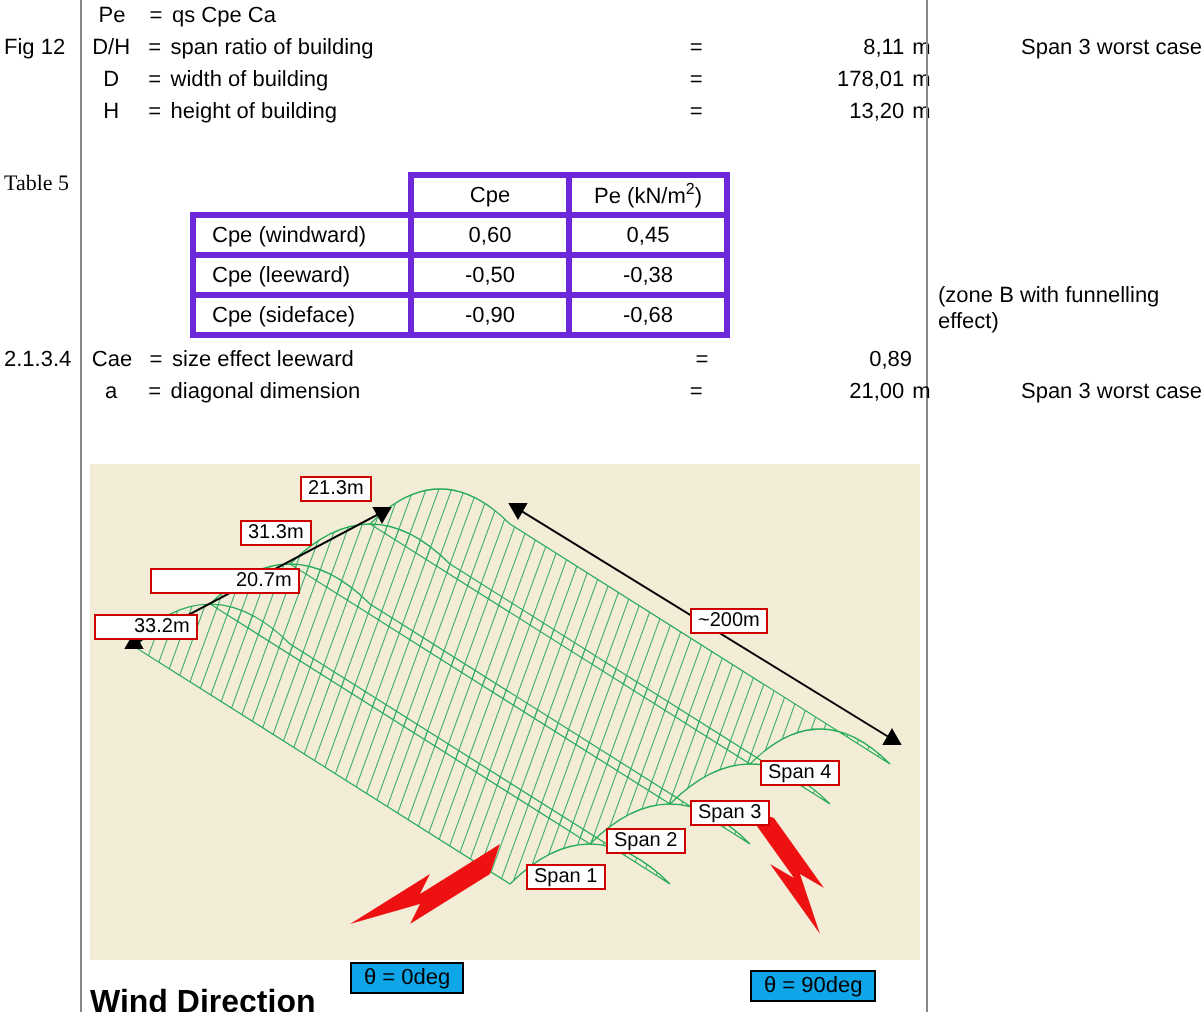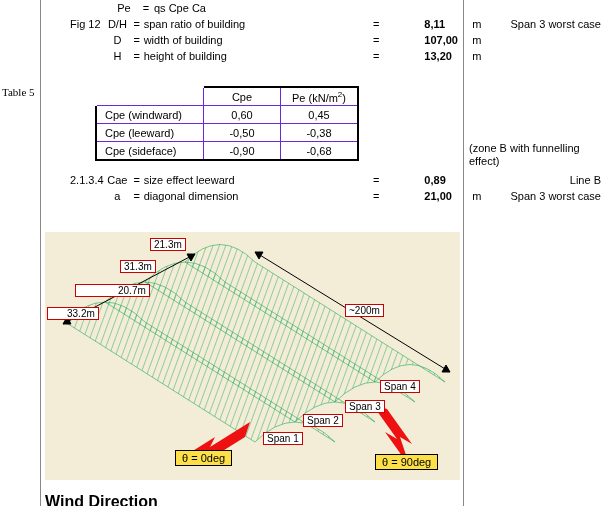--- a/index.html
+++ b/index.html
@@ -1,36 +1,36 @@
 <!DOCTYPE html>
 <html><head>
 <meta charset="utf-8">
 <style>
   html,body{margin:0;padding:0;background:#fff;font-family:Arial,Helvetica,sans-serif;font-size:11px;color:#000;}
   .page{width:601px;height:506px;position:relative;box-sizing:border-box;overflow:hidden;}
-  .row{display:flex;align-items:center;height:16px;padding-left:40px;}
-  .c-ref{width:40px;padding-left:2px;margin-left:28px;}
+  .row{display:flex;align-items:center;height:16px;}
+  .c-ref{width:40px;padding-left:2px;}
   .c-sym{width:28px;text-align:center;}
   .c-eq{width:16px;text-align:center;}
   .c-desc{width:210px;}
   .c-eq2{width:110px;text-align:center;}
-  .c-val{width:50px;padding-right:2px;font-weight:bold;}
+  .c-val{width:50px;text-align:right;padding-right:2px;}
   .c-unit{width:20px;padding-left:2px;}
   .c-note{width:120px;padding-left:6px;text-align:right;}
   .vline{position:absolute;top:0;bottom:0;width:1px;background:#888;}
   .vline.l1{left:40px;}
   .vline.l2{left:463px;}
   .tbl{position:absolute;left:95px;top:86px;border:2px solid #000;border-collapse:collapse;}
-  .tbl td{border:1px solid #6d28d9;padding:1px 8px;font-size:11px;text-align:center;height:15px;}
+  .tbl td{border:3px solid #6d28d9;padding:1px 8px;font-size:11px;text-align:center;height:15px;}
   .tbl td.lab{text-align:left;width:90px;}
   .tbl td.num{width:60px;}
   .tbl td.hdr{width:60px;}
   .diagram{position:absolute;left:45px;top:232px;width:415px;height:248px;background:#f3edd8;}
   .dim{position:absolute;border:1px solid #c00;background:#fff;padding:0 3px;font-size:10px;color:#000;}
-  .theta{position:absolute;border:1px solid #000;background:#fde047;padding:1px 6px;font-size:11px;}
+  .theta{position:absolute;border:1px solid #000;background:#0ea5e9;padding:1px 6px;font-size:11px;margin-top:31px;}
   .windlbl{position:absolute;left:45px;top:493px;font-weight:bold;font-size:16px;}
   sup{font-size:8px;}
 </style>
 </head>
 <body>
 
 <div class="page">
   <div class="vline l1"></div>
   <div class="vline l2"></div>
 
@@ -49,21 +49,21 @@
     <span class="c-val">8,11</span>
     <span class="c-unit">m</span>
     <span class="c-note">Span 3 worst case</span>
   </div>
   <div class="row">
     <span class="c-ref"></span>
     <span class="c-sym">D</span>
     <span class="c-eq">=</span>
     <span class="c-desc">width of building</span>
     <span class="c-eq2">=</span>
-    <span class="c-val">107,00</span>
+    <span class="c-val">178,01</span>
     <span class="c-unit">m</span>
     <span class="c-note"></span>
   </div>
   <div class="row">
     <span class="c-ref"></span>
     <span class="c-sym">H</span>
     <span class="c-eq">=</span>
     <span class="c-desc">height of building</span>
     <span class="c-eq2">=</span>
     <span class="c-val">13,20</span>
@@ -102,21 +102,20 @@
 
   <div style="position:absolute;left:0;top:172px;right:0;">
     <div class="row">
       <span class="c-ref">2.1.3.4</span>
       <span class="c-sym">Cae</span>
       <span class="c-eq">=</span>
       <span class="c-desc">size effect leeward</span>
       <span class="c-eq2">=</span>
       <span class="c-val">0,89</span>
       <span class="c-unit"></span>
-      <span class="c-note">Line B</span>
     </div>
     <div class="row">
       <span class="c-ref"></span>
       <span class="c-sym">a</span>
       <span class="c-eq">=</span>
       <span class="c-desc">diagonal dimension</span>
       <span class="c-eq2">=</span>
       <span class="c-val">21,00</span>
       <span class="c-unit">m</span>
       <span class="c-note">Span 3 worst case</span>

